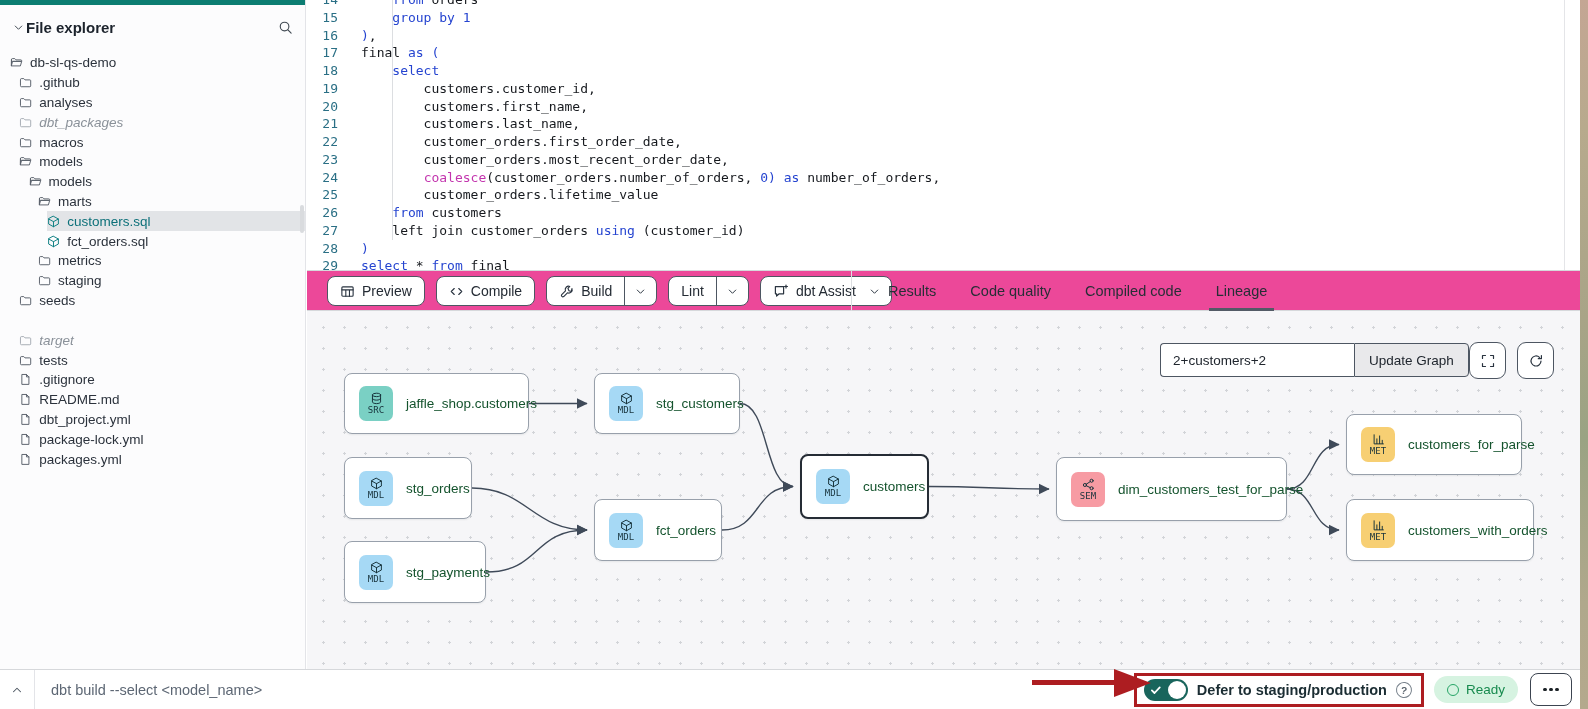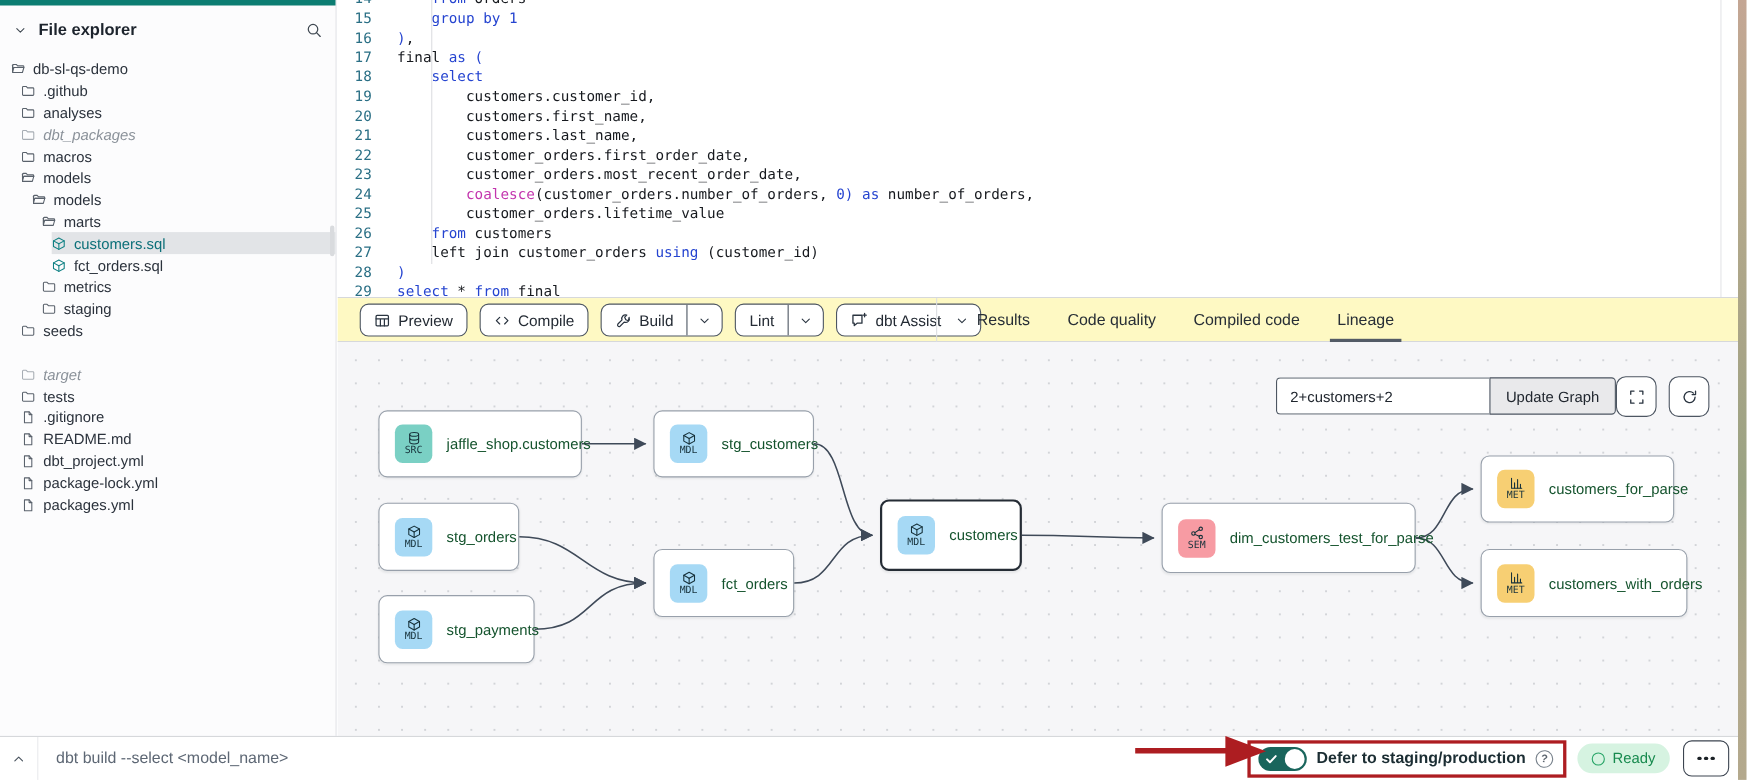--- a/index.html
+++ b/index.html
@@ -3,21 +3,21 @@
 <meta charset="utf-8">
 <style>
   * { margin:0; padding:0; box-sizing:border-box; }
   html,body { width:1588px; height:709px; overflow:hidden; background:#fff; }
   body { font-family:"Liberation Sans", sans-serif; color:#222933; }
   .app { position:relative; width:1588px; height:709px; background:#fff; overflow:hidden; }
 
   
   .sidebar { position:absolute; left:0; top:0; width:306px; height:669px; background:#fcfcfd; border-right:1px solid #e3e4e8; }
   .sidebar-topbar { position:absolute; left:0; top:0; width:100%; height:5px; background:#0c7d72; }
-  .fx-header { position:absolute; left:0; top:12px; width:100%; height:30px; display:flex; align-items:center; padding:0 12px; gap:10px; }
+  .fx-header { position:absolute; left:0; top:12px; width:100%; height:30px; display:flex; align-items:center; padding:0 12px; gap:1px; }
   .fx-title { font-size:15px; font-weight:bold; color:#1c232c; }
   .fx-search { margin-left:auto; display:flex; }
   .tree { position:absolute; left:0; top:53px; width:100%; }
   .tree-row { position:relative; height:19.8px; display:flex; align-items:center; gap:7px; font-size:13.5px; color:#2b323c; padding-right:8px; cursor:default; }
   .tree-row .lbl { white-space:nowrap; }
   .tree-row.muted { color:#8a9199; font-style:italic; }
   .tree-row.modified { color:#a54a28; }
   .tree-row.selected { background:#e2e4e7; color:#0c7079; }
   .tree-row.selected .lbl { color:#0c7079; }
   .m-badge { position:absolute; right:10px; font-weight:bold; font-size:12.5px; color:#a54a28; }
@@ -30,21 +30,21 @@
   .code-row { display:flex; height:17.75px; line-height:17.75px; font-family:"DejaVu Sans Mono", monospace; font-size:13px; white-space:pre; }
   .gutter { width:44px; text-align:right; padding-right:13px; color:#2a6f85; flex:0 0 auto; }
   .code-text { padding-left:10px; color:#16191e; }
   .tok-kw { color:#2544d0; }
   .tok-num { color:#2544d0; }
   .tok-fn { color:#c335ae; }
   .indent-guide { position:absolute; left:85px; top:0; width:1px; height:240px; background:#dcdee1; }
   .ed-scroll-line { position:absolute; left:1257px; top:0; width:1px; height:100%; background:#e4e5e8; }
 
   
-  .toolbar { position:absolute; left:307px; top:271px; width:1273px; height:40px; background:#fef9c3; border-bottom:1px solid #d6d8db; }
+  .toolbar { position:absolute; left:307px; top:271px; width:1273px; height:40px; background:#ec4899; border-bottom:1px solid #d6d8db; }
   .btn-row { position:absolute; left:20px; top:0; height:40px; display:flex; align-items:center; gap:11px; }
   .tb-btn { display:flex; align-items:center; height:30px; border:1px solid #4d5662; border-radius:8px; background:#fff; font-size:14px; font-weight:500; color:#242b34; cursor:pointer; overflow:hidden; }
   .tb-btn .seg { display:flex; align-items:center; gap:7px; padding:0 12px; height:100%; }
   .tb-btn .seg.chev { padding:0 9px; border-left:1px solid #4d5662; }
   .tb-btn .seg.chev-nodiv { padding:0 10px 0 0; }
   .tabs { position:absolute; left:544px; top:0; height:40px; border-left:1px solid #dcdee1; display:flex; align-items:center; gap:34px; padding-left:36px; }
   .tab { position:relative; height:40px; display:flex; align-items:center; font-size:14.5px; color:#272e36; cursor:pointer; }
   .tab.active::after { content:""; position:absolute; left:-7px; right:-7px; bottom:0; height:3px; background:#535b66; }
 
   

